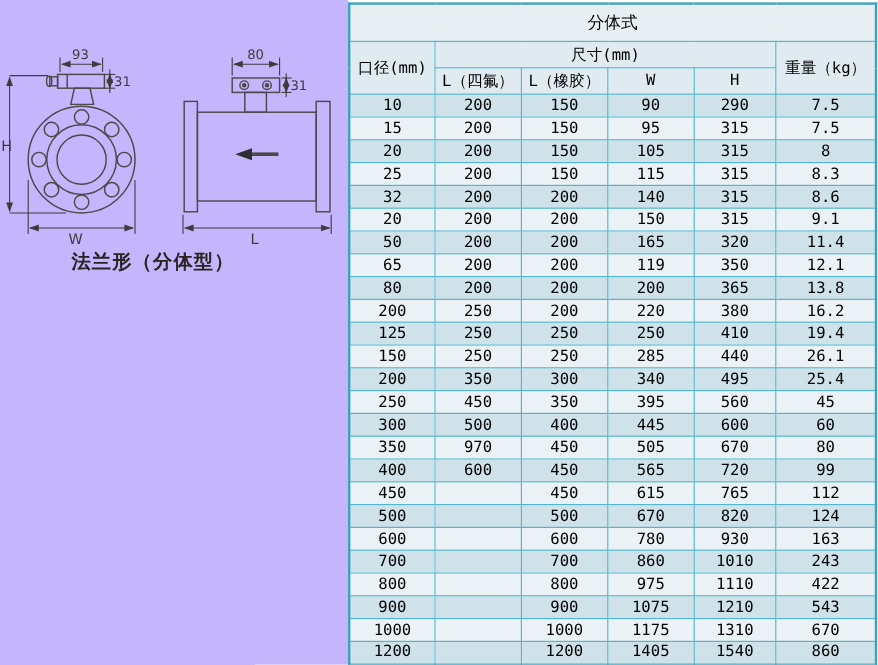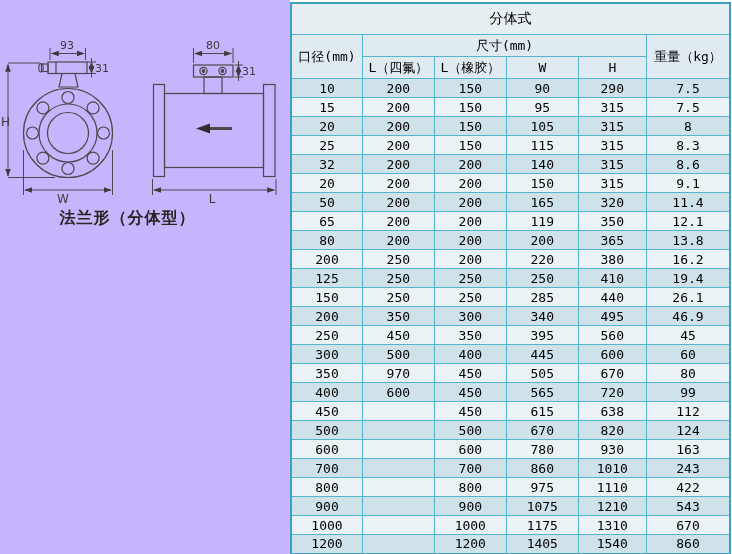--- a/index.html
+++ b/index.html
@@ -255,21 +255,21 @@
     <td>285</td>
     <td>440</td>
     <td>26.1</td>
   </tr>
         <tr class="dark">
     <td>200</td>
     <td>350</td>
     <td>300</td>
     <td>340</td>
     <td>495</td>
-    <td>46.9</td>
+    <td>25.4</td>
   </tr>
         <tr class="light">
     <td>250</td>
     <td>450</td>
     <td>350</td>
     <td>395</td>
     <td>560</td>
     <td>45</td>
   </tr>
         <tr class="dark">
@@ -294,21 +294,21 @@
     <td>450</td>
     <td>565</td>
     <td>720</td>
     <td>99</td>
   </tr>
         <tr class="light">
     <td>450</td>
     <td></td>
     <td>450</td>
     <td>615</td>
-    <td>638</td>
+    <td>765</td>
     <td>112</td>
   </tr>
         <tr class="dark">
     <td>500</td>
     <td></td>
     <td>500</td>
     <td>670</td>
     <td>820</td>
     <td>124</td>
   </tr>

